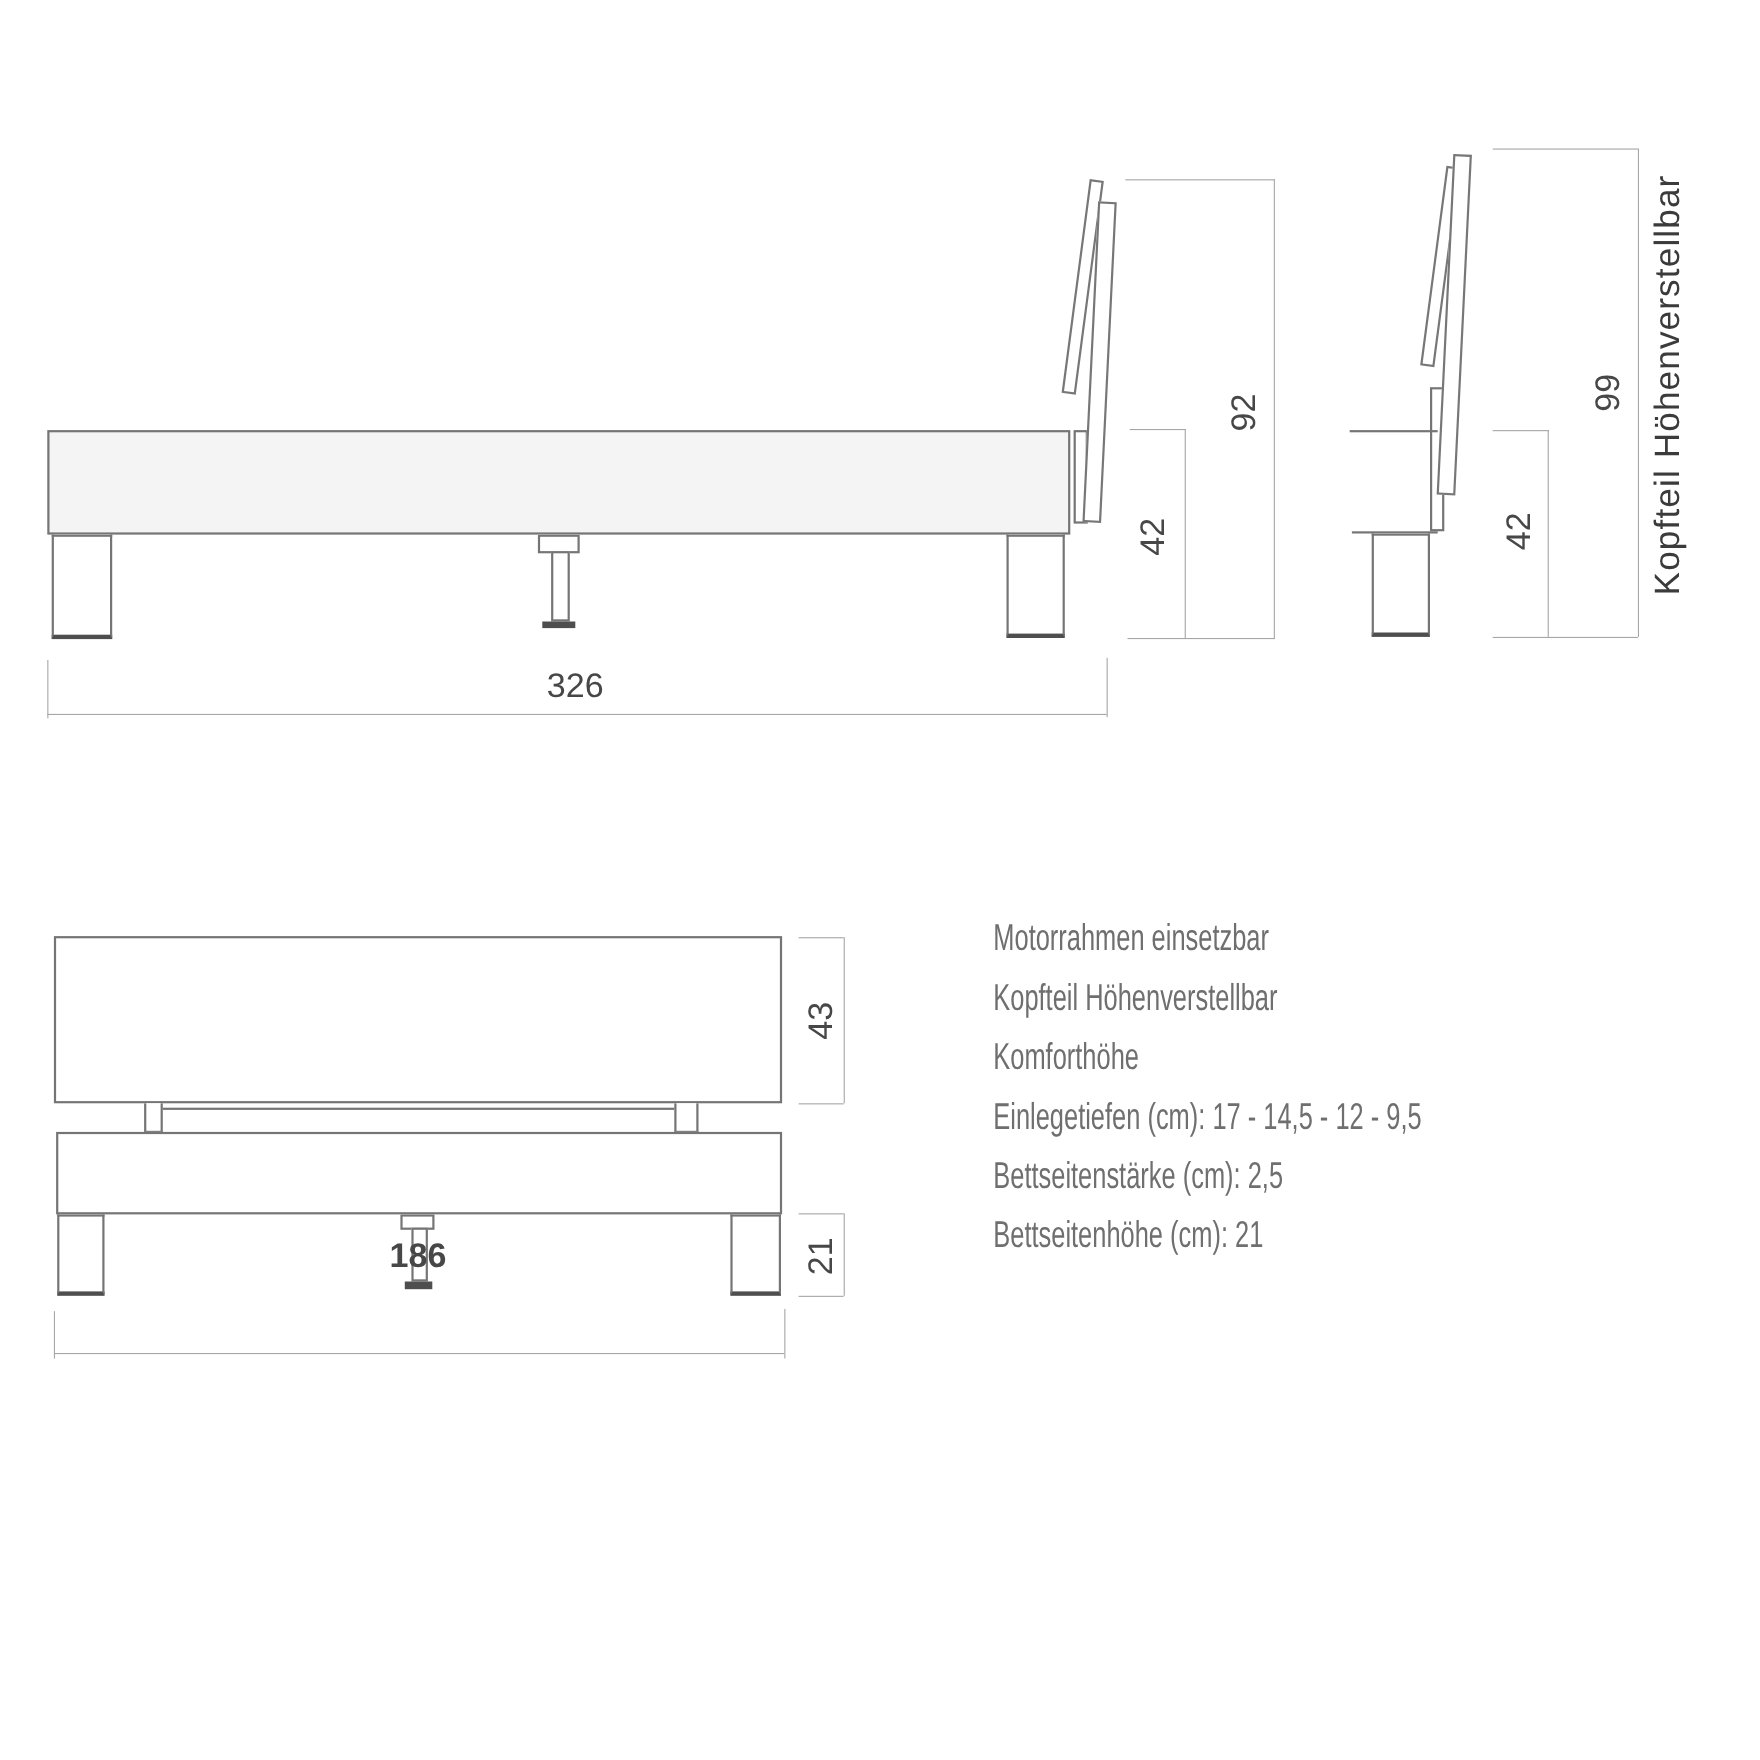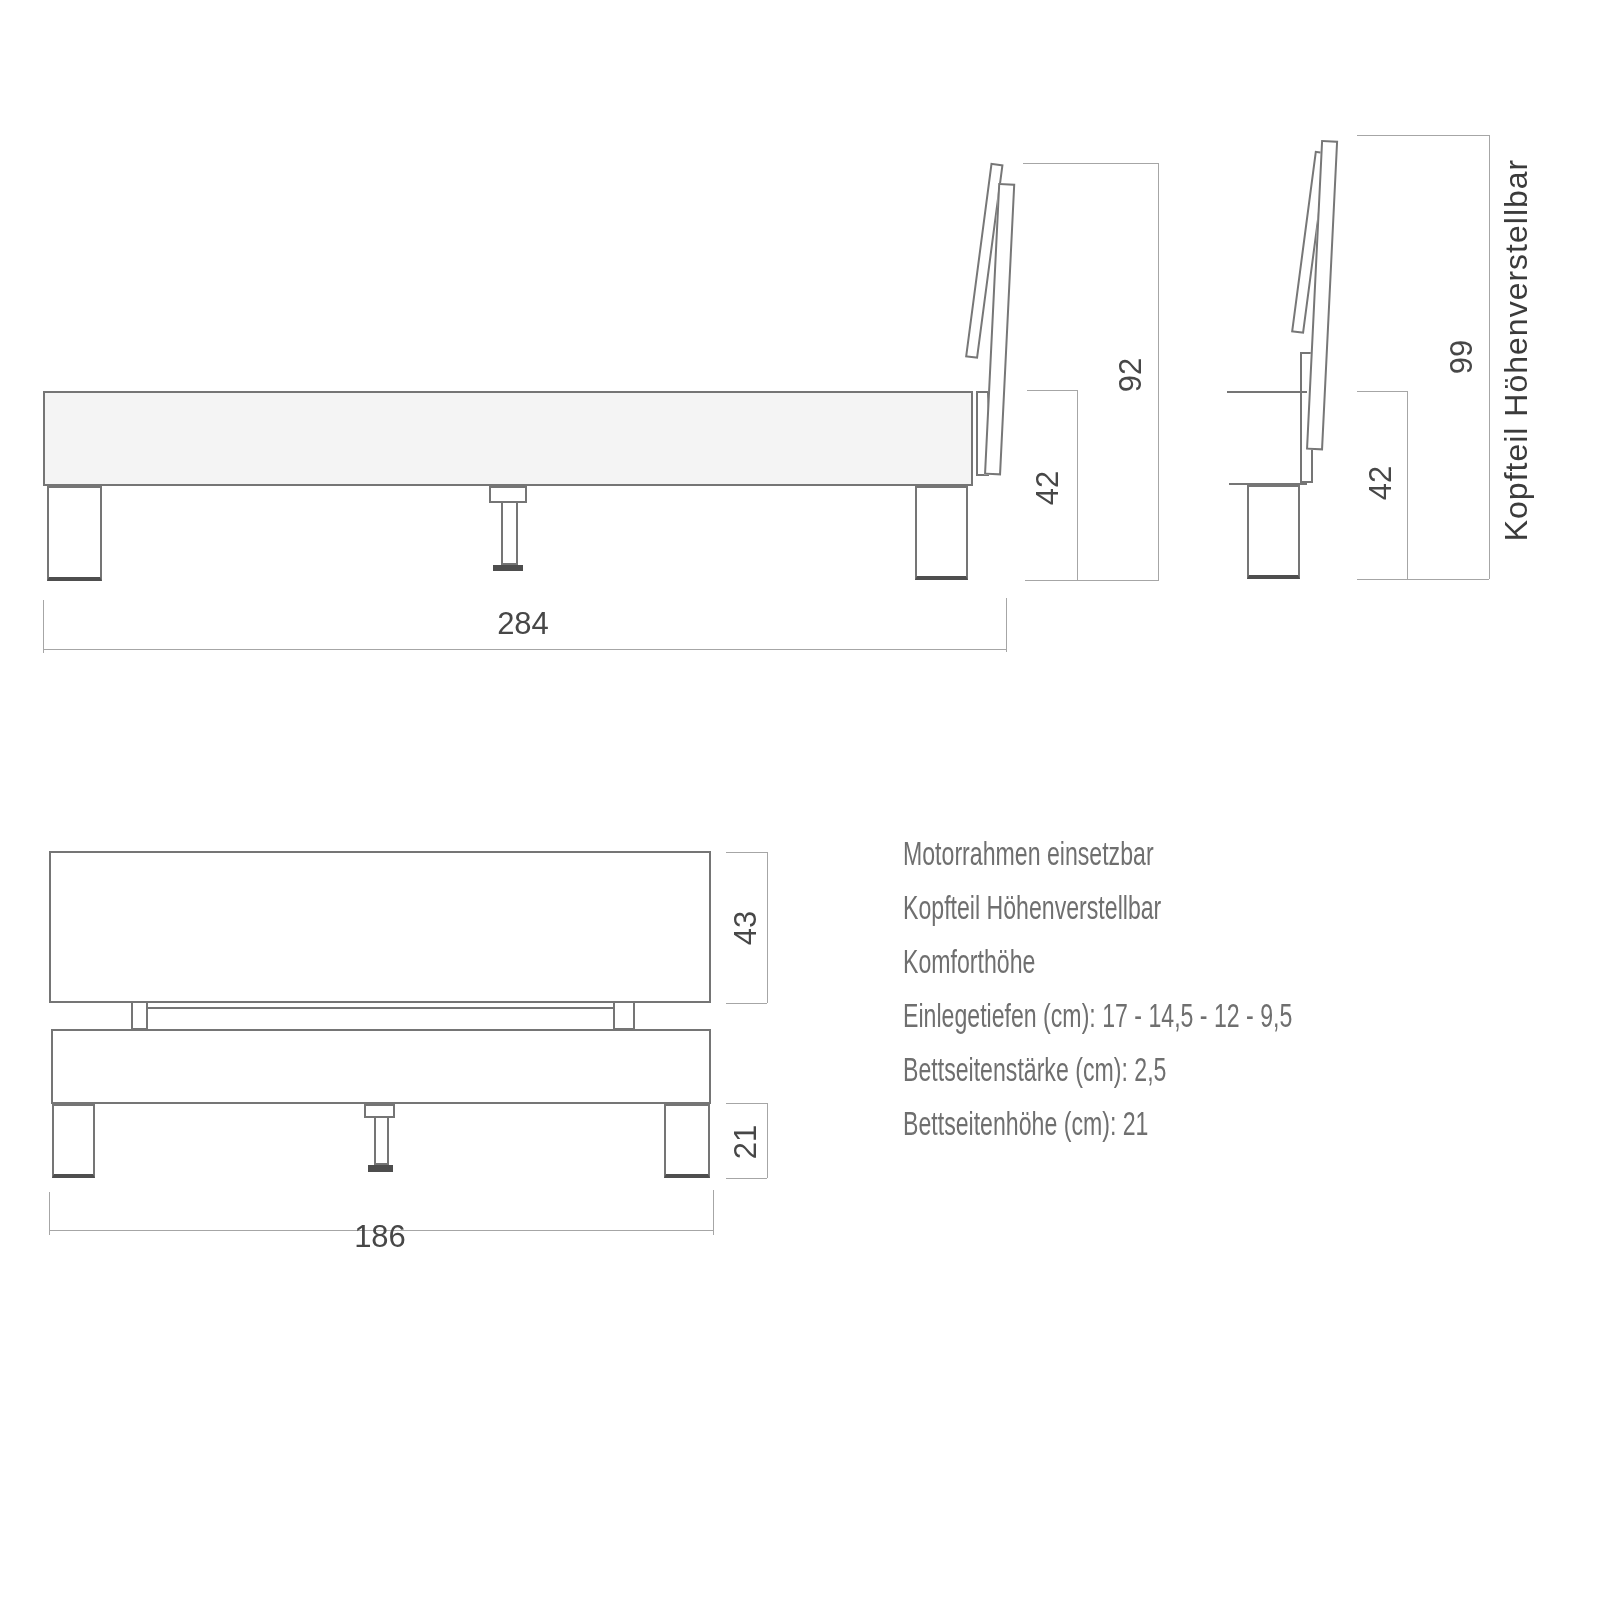--- a/index.html
+++ b/index.html
@@ -50,21 +50,21 @@
     <div class="dim-label rot" style="left:1048px;top:488px;">42</div>
 
     <div class="dimh" style="left:1023px;top:163px;width:136px;"></div>
     <div class="dimv" style="left:1158px;top:163px;height:417px;"></div>
     <div class="dimh" style="left:1025px;top:580px;width:134px;"></div>
     <div class="dim-label rot" style="left:1131px;top:375px;">92</div>
 
     <div class="dimv" style="left:43px;top:600px;height:53px;"></div>
     <div class="dimv" style="left:1006px;top:598px;height:54px;"></div>
     <div class="dimh" style="left:43px;top:649px;width:963px;"></div>
-    <div class="dim-label" style="left:523px;top:624px;">284</div>
+    <div class="dim-label" style="left:523px;top:624px;">326</div>
   </div>
 
   <div>
 
     <div class="slat" style="left:1291px;top:150px;width:13px;height:183px;transform:rotate(7.5deg);transform-origin:50% 100%;"></div>
 
     <div class="obj" style="left:1300px;top:352px;width:13px;height:131px;"></div>
 
     <div class="slat" style="left:1306px;top:140px;width:17px;height:310px;transform:rotate(2.8deg);transform-origin:50% 100%;"></div>
 
@@ -109,21 +109,21 @@
     <div class="dim-label rot" style="left:746px;top:928px;">43</div>
 
     <div class="dimh" style="left:726px;top:1103px;width:41px;"></div>
     <div class="dimv" style="left:767px;top:1103px;height:75px;"></div>
     <div class="dimh" style="left:726px;top:1178px;width:41px;"></div>
     <div class="dim-label rot" style="left:746px;top:1142px;">21</div>
 
     <div class="dimv" style="left:49px;top:1192px;height:43px;"></div>
     <div class="dimv" style="left:713px;top:1190px;height:45px;"></div>
     <div class="dimh" style="left:49px;top:1230px;width:664px;"></div>
-    <div class="dim-label" style="left:380px;top:1237px;">186</div>
+    <div class="dim-label" style="left:380px;top:1142px;font-weight:bold;">186</div>
   </div>
 
   <div id="notes">
     <div>Motorrahmen einsetzbar</div>
     <div>Kopfteil Höhenverstellbar</div>
     <div>Komforthöhe</div>
     <div>Einlegetiefen (cm): 17 - 14,5 - 12 - 9,5</div>
     <div>Bettseitenstärke (cm): 2,5</div>
     <div>Bettseitenhöhe (cm): 21</div>
   </div>

